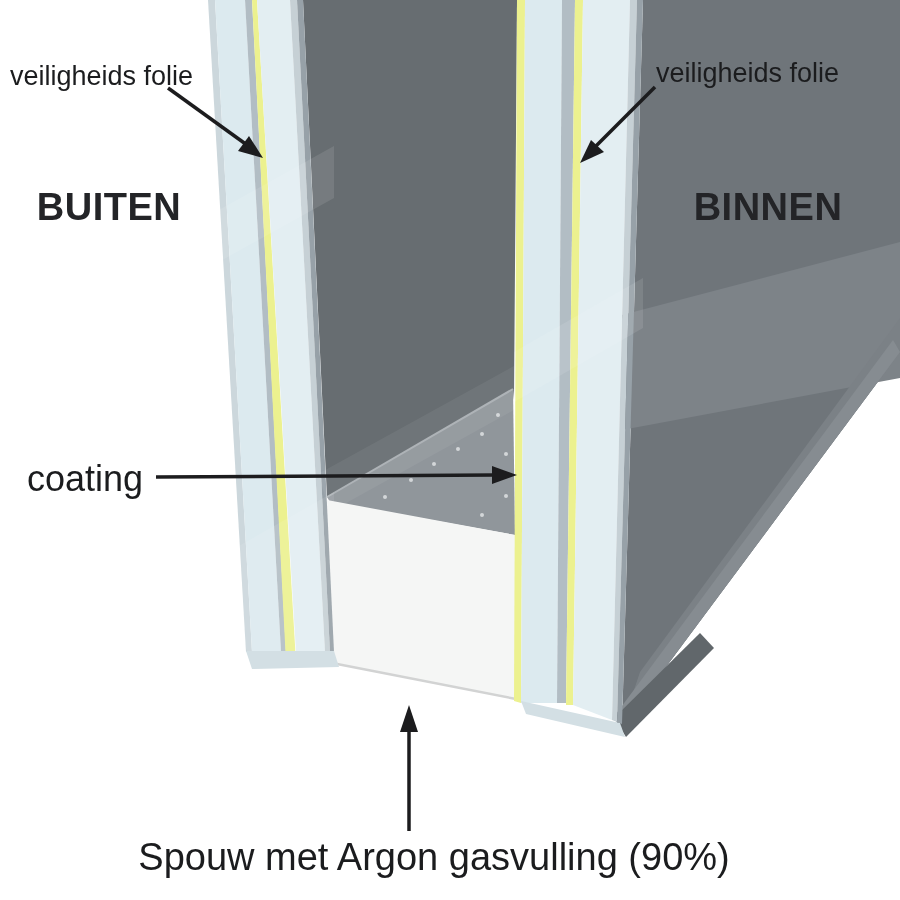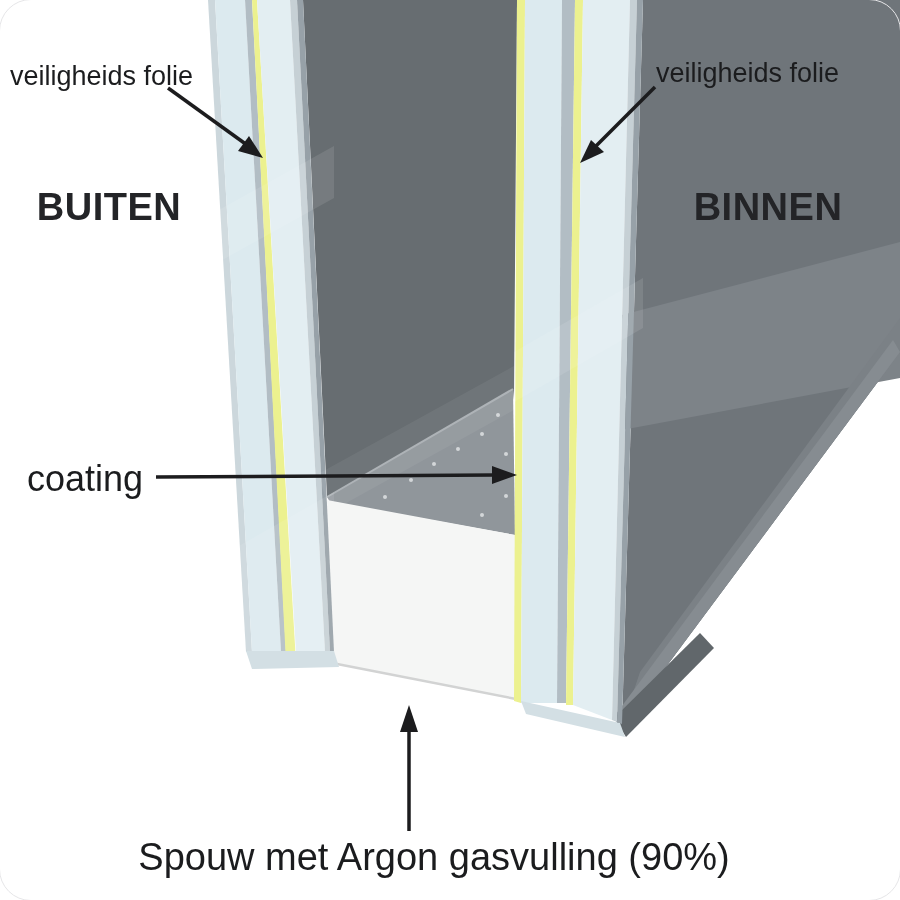--- a/index.html
+++ b/index.html
@@ -1,20 +1,19 @@
 <!DOCTYPE html>
 <html><head>
 <meta charset="utf-8">
 <style>
   html,body{margin:0;padding:0;background:#ffffff;}
   .stage{
     width:900px;height:900px;position:relative;margin:0 auto;
     background:#ffffff;outline:1px solid #e6e6e8;
     font-family:"Liberation Sans","DejaVu Sans",sans-serif;
-    border-radius:31px;
   }
   svg{display:block;}
   text{font-family:"Liberation Sans","DejaVu Sans",sans-serif;}
   .lbl{font-size:27px;fill:#1b1c1e;}
   .lbl-big{font-size:38px;font-weight:bold;fill:#232427;letter-spacing:.5px;}
   .lbl-med{font-size:36px;fill:#1b1c1e;}
   .lbl-bottom{font-size:38px;fill:#1b1c1e;}
 </style>
 </head>
 <body>

